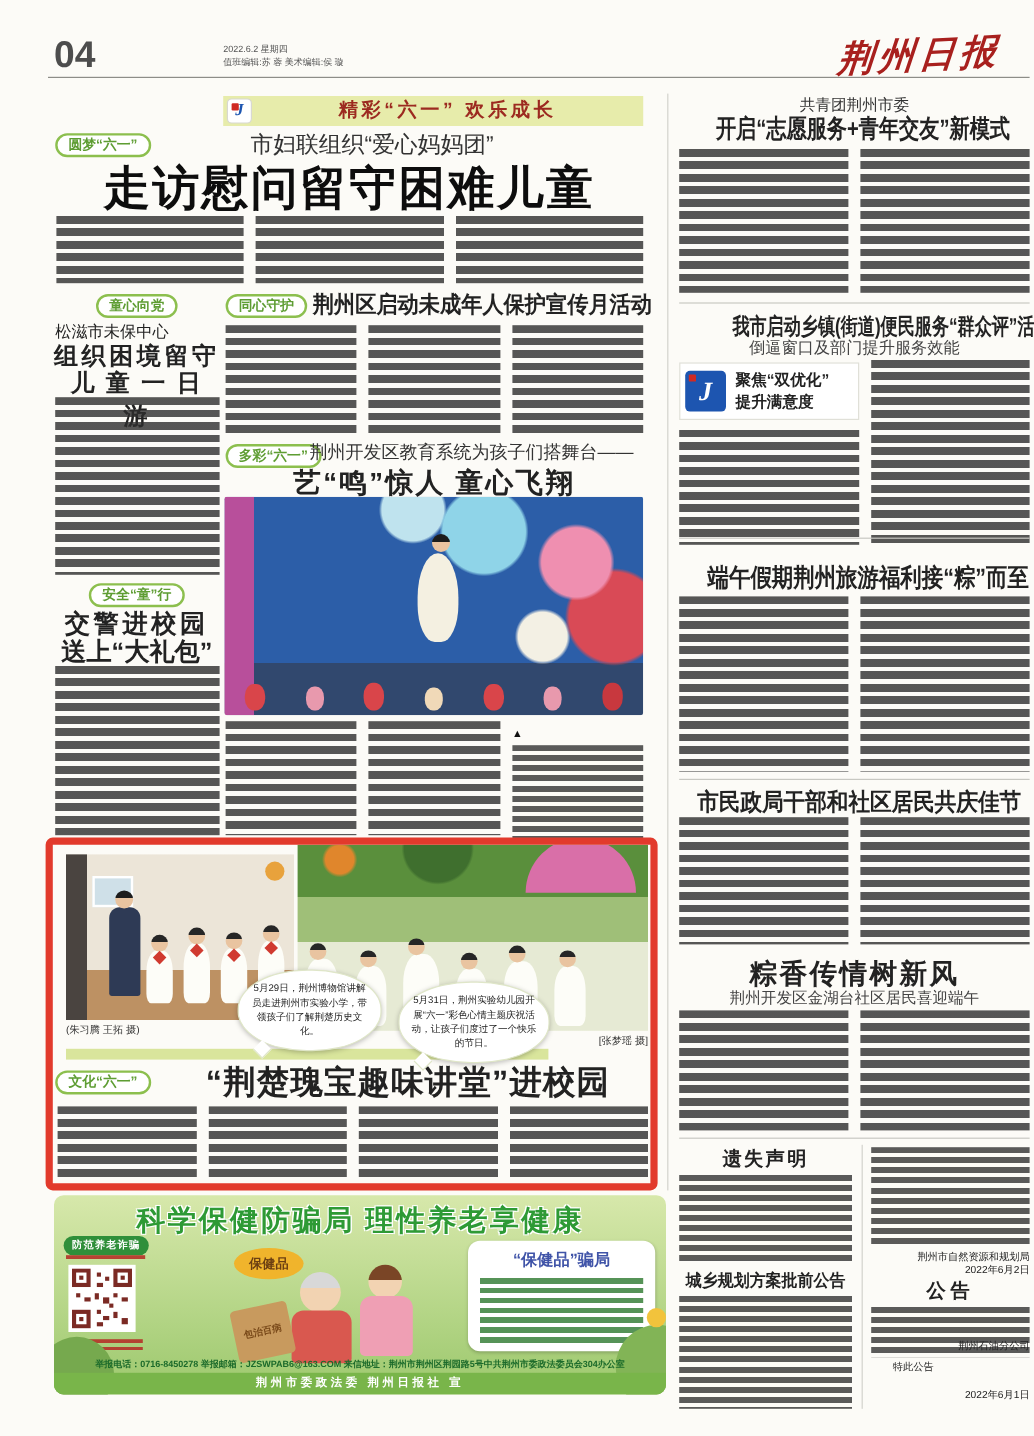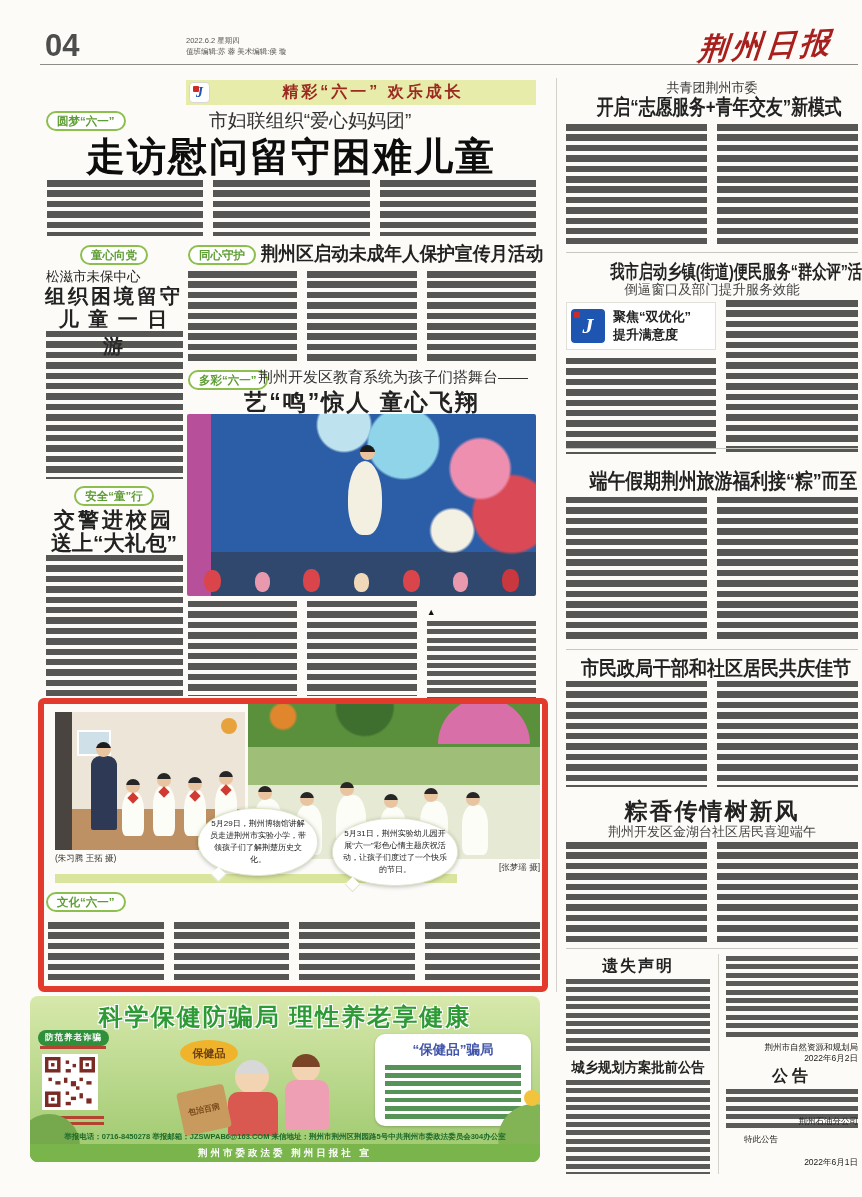--- a/index.html
+++ b/index.html
@@ -164,30 +164,31 @@
 
   <div class="bubble" style="left:198px;top:808px;width:120px;height:68px;">
     <span>5月29日，荆州博物馆讲解员走进荆州市实验小学，带领孩子们了解荆楚历史文化。</span>
   </div>
   <div class="bubble" style="left:332px;top:818px;width:126px;height:68px;">
     <span>5月31日，荆州实验幼儿园开展“六一”彩色心情主题庆祝活动，让孩子们度过了一个快乐的节日。</span>
   </div>
   <div class="abs" style="left:55px;top:874px;width:402px;height:9px;background:#d9e59c;"></div>
 
   <span class="badge abs" style="left:46px;top:892px;">文化“六一”</span>
+  <div class="abs ctr" style="left:140px;top:884px;width:400px;font-size:27px;font-weight:900;letter-spacing:1px;">“荆楚瑰宝趣味讲堂”进校园</div>
   <div class="abs cols" style="left:48px;top:922px;width:492px;height:62px;">
     <div class="gk"></div>
     <div class="gk"></div>
     <div class="gk"></div>
     <div class="gk"></div>
   </div>
 
   <div class="abs" style="left:38px;top:698px;width:510px;height:294px;border:6px solid #e23a2c;border-radius:6px;z-index:6;"></div>
 
-  <div class="abs" style="left:30px;top:996px;width:510px;height:166px;border-radius:8px;overflow:hidden;
+  <div class="abs" style="left:45px;top:996px;width:510px;height:166px;border-radius:8px;overflow:hidden;
        background:linear-gradient(180deg,#d7e8ab,#9cc86d);">
     <div class="abs ctr" style="left:0;top:5px;width:510px;font-size:24px;font-weight:900;color:#2e9a35;letter-spacing:2px;
          text-shadow:1px 1px 0 #fff,-1px -1px 0 #fff,1px -1px 0 #fff,-1px 1px 0 #fff;">科学保健防骗局 理性养老享健康</div>
 
     <span class="abs" style="left:8px;top:34px;background:#2f8f3a;color:#fff;font-size:8.5px;font-weight:bold;padding:2px 7px;border-radius:8px;letter-spacing:1px;">防范养老诈骗</span>
     <div class="abs gk-red" style="left:10px;top:50px;width:66px;height:5px;"></div>
 
     <svg class="abs" style="left:12px;top:58px;background:#fff;padding:3px;" width="56" height="56" viewBox="0 0 29 29">
       <g fill="#7b2a24">
         <rect x="0" y="0" width="9" height="9"></rect>

